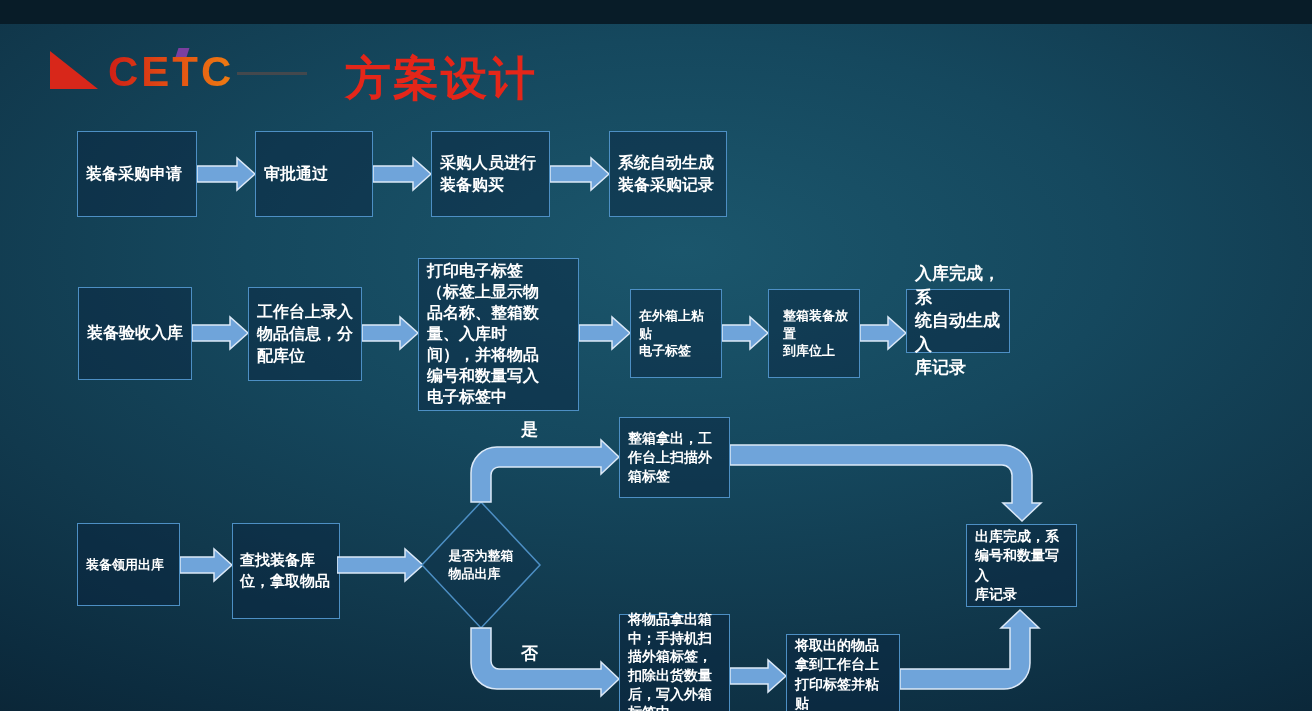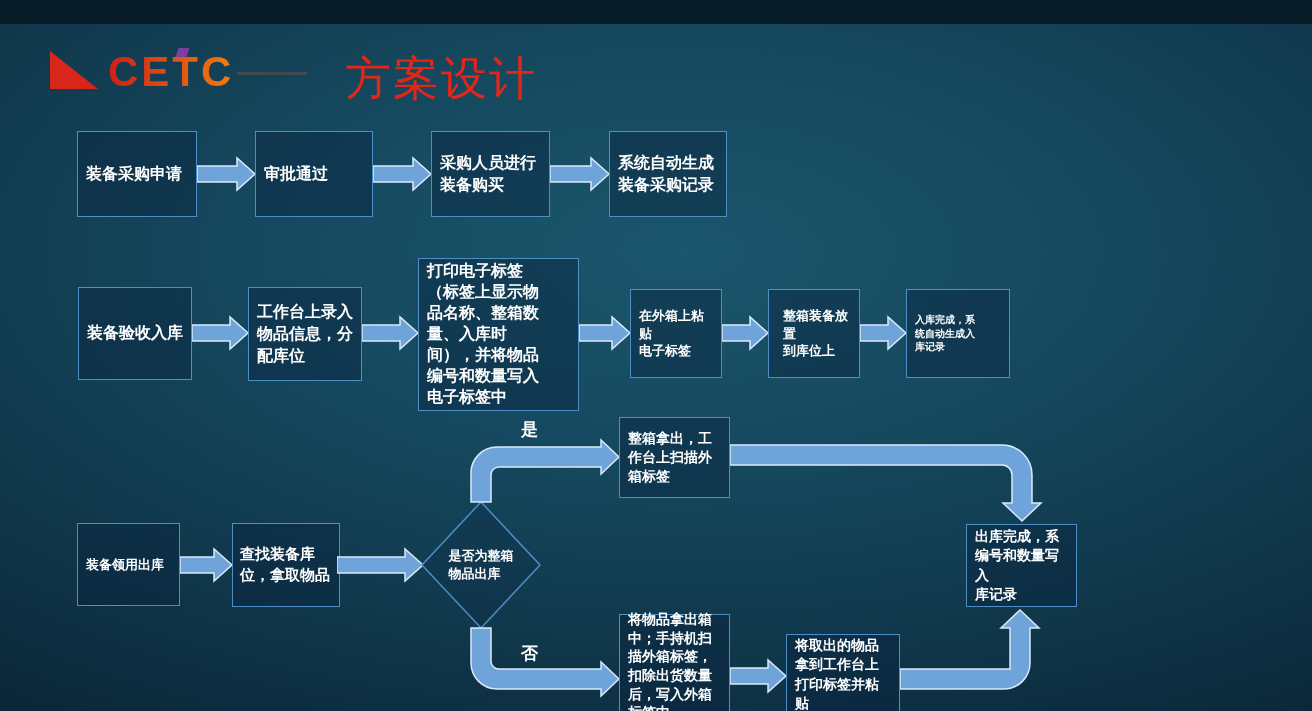--- a/index.html
+++ b/index.html
@@ -10,21 +10,21 @@
     margin-top:24px;
   }
   
   .logo-tri{position:absolute;left:50px;top:27px;width:48px;height:38px;background:#d8271a;
     clip-path:polygon(0 0,100% 100%,0 100%);}
   .logo-text{position:absolute;left:108px;top:24px;font-size:42px;font-weight:900;letter-spacing:3px;
     background:linear-gradient(90deg,#cf1f16 0%,#e35313 55%,#ef7d12 100%);
     -webkit-background-clip:text;background-clip:text;color:transparent;}
   .logo-accent{position:absolute;left:177px;top:24px;width:11px;height:9px;background:#7b3fa0;transform:skewX(-18deg);}
   .hdr-divider{position:absolute;left:237px;top:48px;width:70px;height:3px;background:#43484d;}
-  .page-title{position:absolute;left:345px;top:24px;font-size:46px;font-weight:400;letter-spacing:2px;color:#e42619;}
+  .page-title{position:absolute;left:345px;top:24px;font-size:46px;font-weight:700;letter-spacing:2px;color:#e42619;}
   
   .nd{position:absolute;box-sizing:border-box;border:1.5px solid #4d8fc4;background:rgba(9,35,62,.45);
     color:#fff;font-weight:bold;display:flex;align-items:center;padding:3px 6px 3px 8px;
     line-height:1.38;white-space:pre-line;}
   .nd.tight{line-height:1.31;}
   .lbl{position:absolute;color:#fff;font-weight:bold;font-size:17px;}
   .dtext{position:absolute;left:411px;top:505px;width:140px;height:72px;display:flex;align-items:center;
     justify-content:center;color:#fff;font-weight:bold;font-size:13px;white-space:pre-line;}
   svg.arr{position:absolute;pointer-events:none;}
   .overlay{position:absolute;left:0;top:0;pointer-events:none;}
@@ -80,29 +80,29 @@
   <div class="nd" style="left:630px;top:265px;width:92px;height:89px;font-size:13px;"><span>在外箱上粘贴
 电子标签</span></div>
   <svg class="arr" style="left:722px;top:291px" width="46" height="36">
       <polygon class="arrshape" points="0,10 28,10 28,2 46,18 28,34 28,26 0,26"></polygon>
     </svg>
   <div class="nd" style="left:768px;top:265px;width:92px;height:89px;font-size:13px;padding-left:14px"><span>整箱装备放置
 到库位上</span></div>
   <svg class="arr" style="left:860px;top:291px" width="46" height="36">
       <polygon class="arrshape" points="0,10 28,10 28,2 46,18 28,34 28,26 0,26"></polygon>
     </svg>
-  <div class="nd" style="left:906px;top:265px;width:104px;height:89px;font-size:10px"><span>入库完成，系
+  <div class="nd" style="left:906px;top:265px;width:104px;height:64px;font-size:17px"><span>入库完成，系
 统自动生成入
 库记录</span></div>
 
   <div class="nd" style="left:77px;top:499px;width:103px;height:83px;font-size:13px"><span>装备领用出库</span></div>
   <svg class="arr" style="left:180px;top:523px" width="52" height="36">
       <polygon class="arrshape" points="0,10 34,10 34,2 52,18 34,34 34,26 0,26"></polygon>
     </svg>
-  <div class="nd" style="left:232px;top:499px;width:108px;height:84px;font-size:15px;padding-left:7px"><span>查找装备库
+  <div class="nd" style="left:232px;top:499px;width:108px;height:96px;font-size:15px;padding-left:7px"><span>查找装备库
 位，拿取物品</span></div>
   <svg class="arr" style="left:337px;top:523px" width="86" height="36">
       <polygon class="arrshape" points="0,10 68,10 68,2 86,18 68,34 68,26 0,26"></polygon>
     </svg>
 
   <svg class="overlay" width="1312" height="711">
     <polygon points="481,478 540,541 481,604 422,541" fill="rgba(12,40,66,0.25)" stroke="#4d8fc4" stroke-width="1.5"></polygon>
     <path class="arrshape" d="M 471 478 L 471 449 A 26 26 0 0 1 497 423 L 601 423 L 601 416 L 619 433 L 601 450 L 601 443 L 499 443 A 8 8 0 0 0 491 451 L 491 478 Z"></path>
     <path class="arrshape" d="M 491 604 L 491 637 A 8 8 0 0 0 499 645 L 601 645 L 601 638 L 619 655 L 601 672 L 601 665 L 497 665 A 26 26 0 0 1 471 639 L 471 604 Z"></path>
     <path class="arrshape" d="M 730 421 L 1002 421 A 30 30 0 0 1 1032 451 L 1032 479 L 1041 479 L 1022 497 L 1003 479 L 1012 479 L 1012 451 A 10 10 0 0 0 1002 441 L 730 441 Z"></path>

